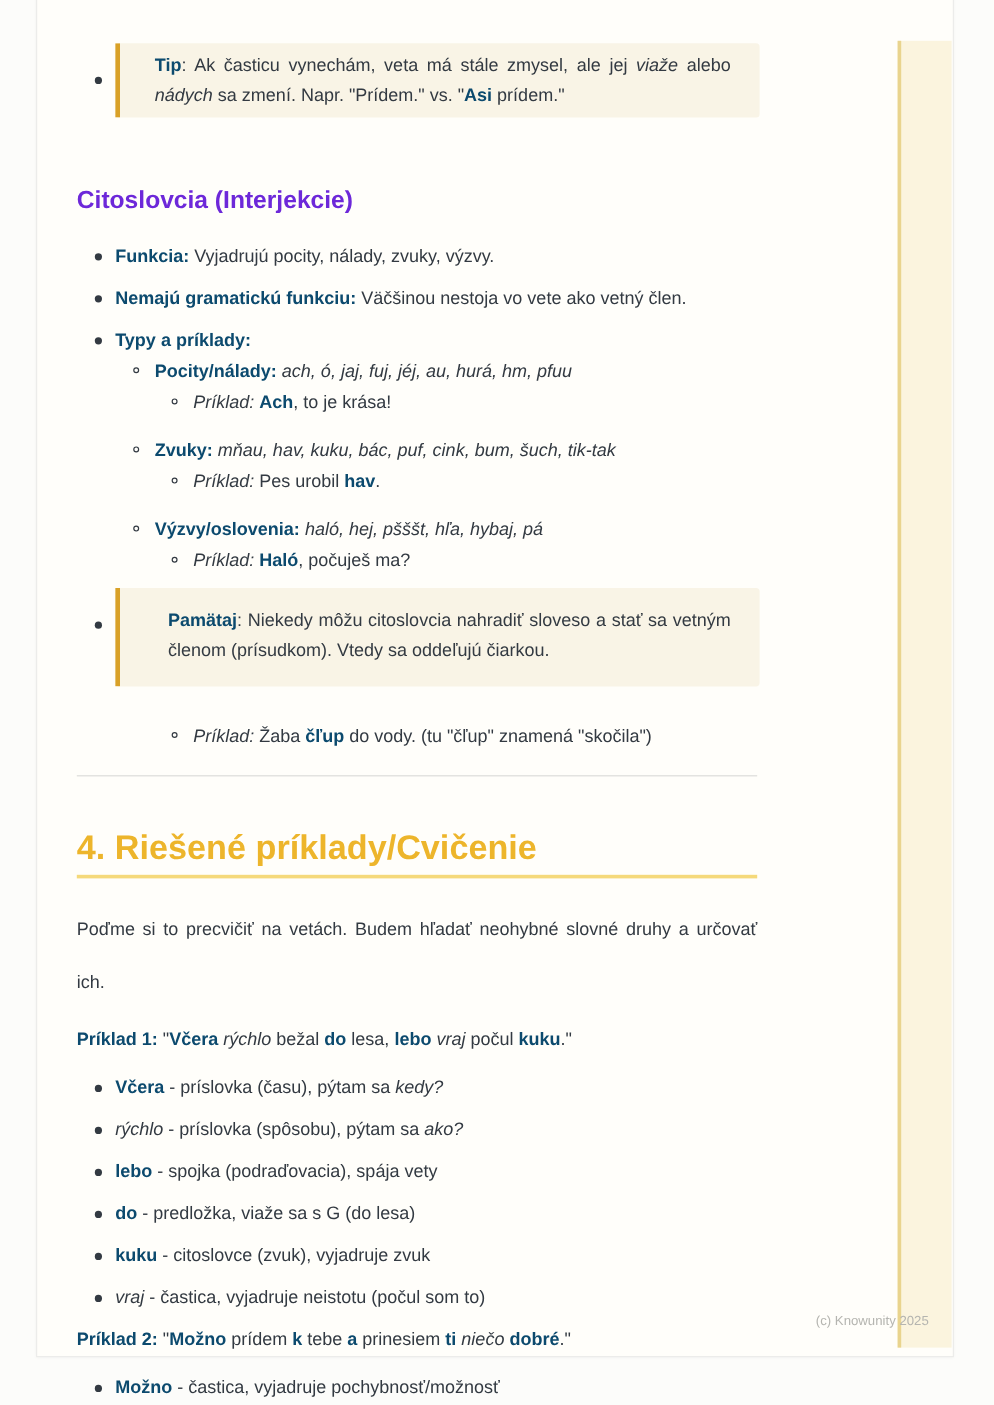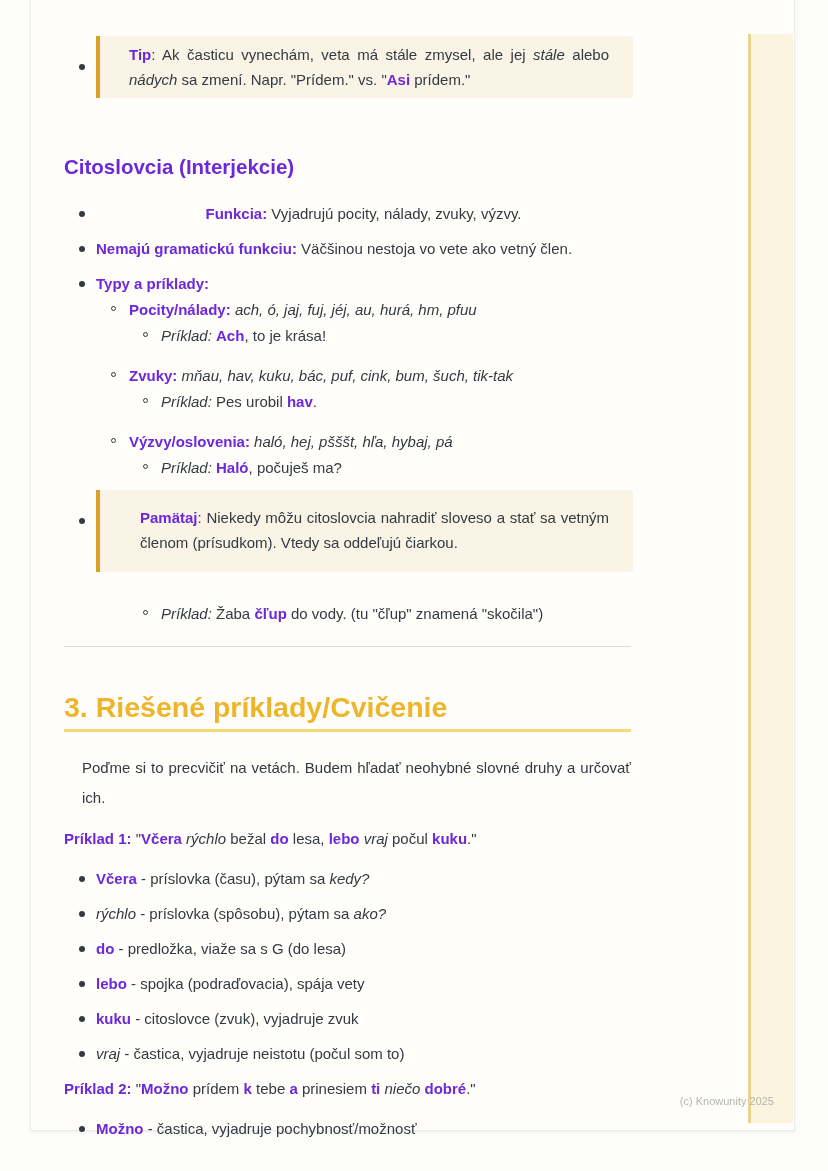--- a/index.html
+++ b/index.html
@@ -23,21 +23,21 @@
     position:absolute; left:717px; top:39px;
     width:45px; height:1089px;
     background:#fbf4de;
     border-left:3px solid #e9d48e;
   }
   .content {
     position:absolute; left:33px; top:0;
     width:567px;
     font-size:15px; line-height:24px;
   }
-  strong { font-weight:700; color:#6d28d9; }
+  strong { font-weight:700; color:#0c4a6e; }
   em { font-style:italic; }
 
   
   .li { position:relative; }
   .l1 { padding-left:32px; }
   .l2 { padding-left:65px; }
   .l3 { padding-left:97px; }
   .mk { position:absolute; display:block; }
   .l1 > .mk { left:15px; top:8.5px; width:6px; height:6px; border-radius:50%; background:#333a42; }
   .l2 > .mk { left:47px; top:8px; width:5px; height:5px; border-radius:50%; border:1.5px solid #333a42; }
@@ -63,25 +63,25 @@
     color:#6d28d9; font-weight:700;
   }
   h1.big {
     margin:43px 0 0 0;
     font-size:28.5px; line-height:34px;
     color:#edb52b; font-weight:700;
     padding-bottom:5px;
     border-bottom:3px solid #f5d97a;
   }
   .rule { border:none; border-top:1.5px solid #dcdcda; margin:20px 0 0 0; }
-  .para { margin:21px 0 0 18px; line-height:30px; text-align:justify; }
+  .para { margin:21px 0 0 0; line-height:44px; text-align:justify; }
   .pline { margin:14px 0 0 0; line-height:24px; }
 
   .m41 { margin-top:41px; }
-  .m22 { margin-top:22px;text-align:center; }
+  .m22 { margin-top:22px; }
   .m16 { margin-top:16px; }
   .m11 { margin-top:11px; }
   .m10 { margin-top:10px; }
   .m2  { margin-top:2px; }
   .m30 { margin-top:30px; }
 
   .watermark {
     position:absolute; right:20px; top:1100px;
     font-size:11px; color:#b5b5b0; z-index:3;
   }
@@ -89,21 +89,21 @@
 </head>
 <body>
 
 <div class="page">
   <div class="strip"></div>
 
   <div class="content">
 
     <div class="tipwrap m41">
       <span class="mk"></span>
-      <div class="tipbox"><strong>Tip</strong><span>: Ak časticu vynechám, veta má stále zmysel, ale jej </span><em>stále</em><span> alebo </span><em>nádych</em><span> sa zmení. Napr. "Prídem." vs. "</span><strong>Asi</strong><span> prídem."</span></div>
+      <div class="tipbox"><strong>Tip</strong><span>: Ak časticu vynechám, veta má stále zmysel, ale jej </span><em>viaže</em><span> alebo </span><em>nádych</em><span> sa zmení. Napr. "Prídem." vs. "</span><strong>Asi</strong><span> prídem."</span></div>
     </div>
 
     <h2 class="sec">Citoslovcia (Interjekcie)</h2>
 
     <div class="li l1 m22">
       <span class="mk"></span>
       <span><strong>Funkcia:</strong><span> Vyjadrujú pocity, nálady, zvuky, výzvy.</span></span>
     </div>
     <div class="li l1 m11">
       <span class="mk"></span>
@@ -146,41 +146,41 @@
       <div class="tipbox tall"><strong>Pamätaj</strong><span>: Niekedy môžu citoslovcia nahradiť sloveso a stať sa vetným členom (prísudkom). Vtedy sa oddeľujú čiarkou.</span></div>
     </div>
 
     <div class="li l3 m30">
       <span class="mk"></span>
       <span><em>Príklad:</em><span> Žaba </span><strong>čľup</strong><span> do vody. (tu "čľup" znamená "skočila")</span></span>
     </div>
 
     <hr class="rule">
 
-    <h1 class="big">3. Riešené príklady/Cvičenie</h1>
+    <h1 class="big">4. Riešené príklady/Cvičenie</h1>
 
     <p class="para">Poďme si to precvičiť na vetách. Budem hľadať neohybné slovné druhy a určovať ich.</p>
 
     <p class="pline"><strong>Príklad 1:</strong><span> "</span><strong>Včera</strong><span> </span><em>rýchlo</em><span> bežal </span><strong>do</strong><span> lesa, </span><strong>lebo</strong><span> </span><em>vraj</em><span> počul </span><strong>kuku</strong><span>."</span></p>
 
     <div class="li l1 m16">
       <span class="mk"></span>
       <span><strong>Včera</strong><span> - príslovka (času), pýtam sa </span><em>kedy?</em></span>
     </div>
     <div class="li l1 m11">
       <span class="mk"></span>
       <span><em>rýchlo</em><span> - príslovka (spôsobu), pýtam sa </span><em>ako?</em></span>
     </div>
     <div class="li l1 m11">
       <span class="mk"></span>
-      <span><strong>do</strong><span> - predložka, viaže sa s G (do lesa)</span></span>
+      <span><strong>lebo</strong><span> - spojka (podraďovacia), spája vety</span></span>
     </div>
     <div class="li l1 m11">
       <span class="mk"></span>
-      <span><strong>lebo</strong><span> - spojka (podraďovacia), spája vety</span></span>
+      <span><strong>do</strong><span> - predložka, viaže sa s G (do lesa)</span></span>
     </div>
     <div class="li l1 m11">
       <span class="mk"></span>
       <span><strong>kuku</strong><span> - citoslovce (zvuk), vyjadruje zvuk</span></span>
     </div>
     <div class="li l1 m11">
       <span class="mk"></span>
       <span><em>vraj</em><span> - častica, vyjadruje neistotu (počul som to)</span></span>
     </div>
 

